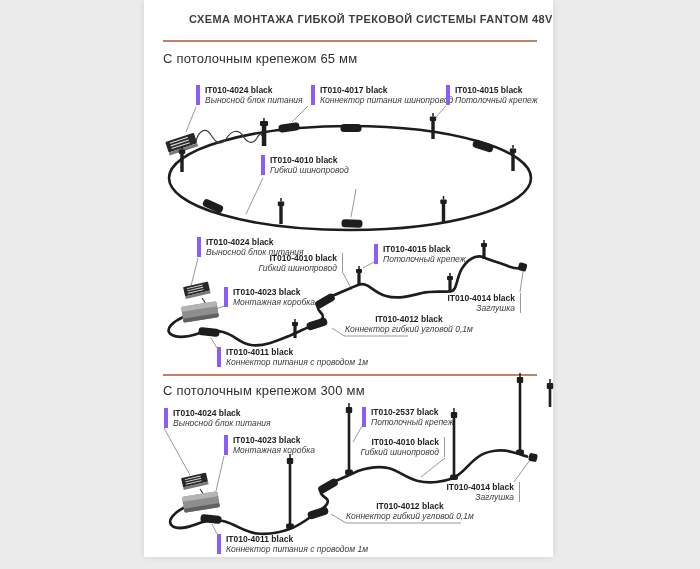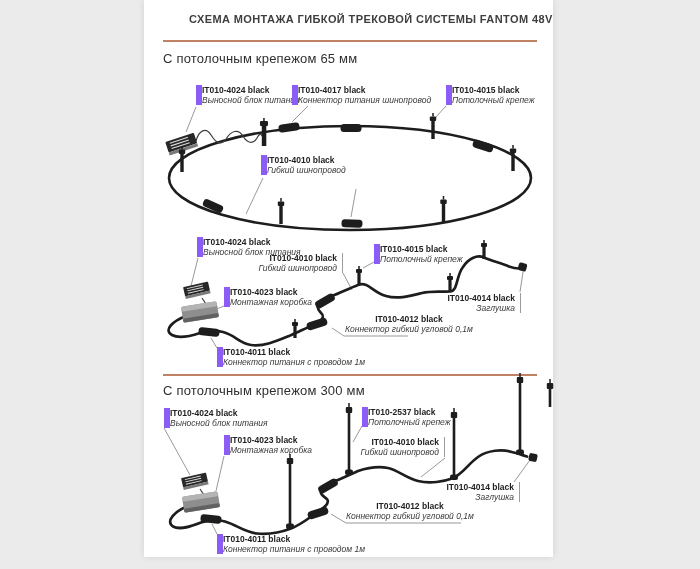--- a/index.html
+++ b/index.html
@@ -19,21 +19,21 @@
   .divider.d1{top:40px;}
   .divider.d2{top:374px;}
   .section-heading{
     position:absolute;left:163px;font-size:13px;color:#2f2f2f;letter-spacing:.2px;white-space:nowrap;
   }
   .section-heading.s1{top:51px;}
   .section-heading.s2{top:383px;}
   svg.gfx{position:absolute;left:0;top:0;}
   .lbl{
     position:absolute;font-size:8.5px;line-height:10px;color:#2d2d2d;
-    border-left:6px solid #8b5cf6;white-space:nowrap;
+    border-left:4px solid #8b5cf6;padding-left:5px;white-space:nowrap;
   }
   .lbl .code{display:block;font-weight:bold;color:#222;}
   .lbl .desc{display:block;color:#3a3a3a;font-style:italic;}
   .lbl.right{border-left:none;border-right:1px solid #9b9b9b;padding-left:0;padding-right:5px;text-align:right;}
   .lbl.noline{border:none;padding-left:0;text-align:center;}
 </style>
 </head>
 <body>
 
 <div class="stage">
@@ -233,21 +233,21 @@
       <g transform="translate(533,457.5) rotate(12)">
           <use href="#endcap"></use>
         </g>
     </g>
   </svg>
 
   <div class="lbl" style="left:196px;top:85px">
     <span class="code">IT010-4024 black</span>
     <span class="desc">Выносной блок питания</span>
   </div>
-  <div class="lbl" style="left:292px;top:85px">
+  <div class="lbl" style="left:311px;top:85px">
     <span class="code">IT010-4017 black</span>
     <span class="desc">Коннектор питания шинопровод</span>
   </div>
   <div class="lbl" style="left:446px;top:85px">
     <span class="code">IT010-4015 black</span>
     <span class="desc">Потолочный крепеж</span>
   </div>
   <div class="lbl" style="left:261px;top:155px">
     <span class="code">IT010-4010 black</span>
     <span class="desc">Гибкий шинопровод</span>

